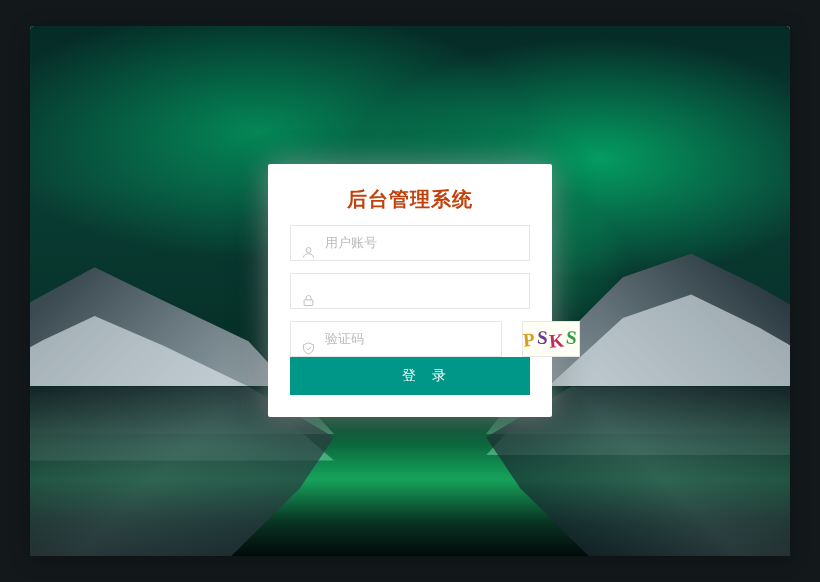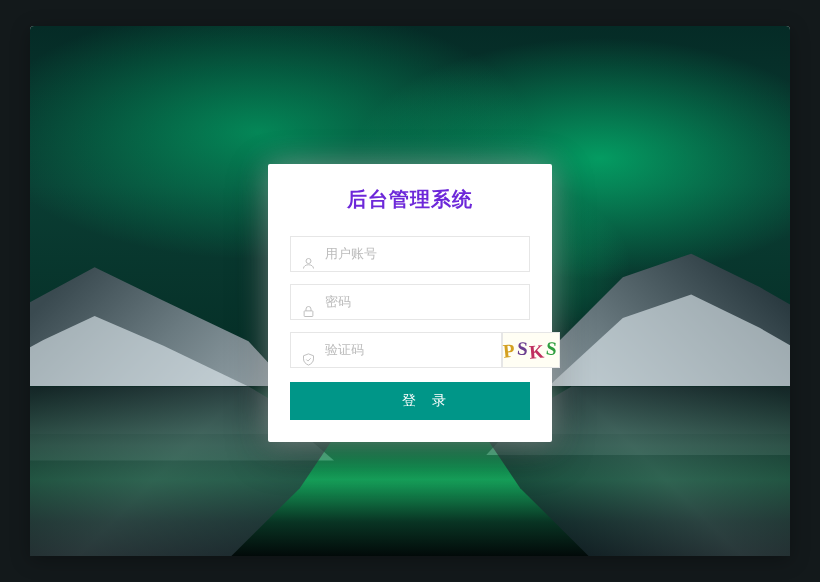--- a/index.html
+++ b/index.html
@@ -140,24 +140,24 @@
       top: 26%;
       transform: translateX(-50%);
       width: 284px;
       background: #fff;
       border-radius: 2px;
       box-shadow: 0 0 30px rgba(255,255,255,0.4), 0 10px 40px rgba(0,0,0,0.4);
       padding: 22px 22px 22px 22px;
     }
     .login-title {
       text-align: center;
-      color: #6d28d9;
+      color: #c2410c;
       font-size: 20px;
       font-weight: bold;
-      margin-bottom: 23px;
+      margin-bottom: 12px;
       letter-spacing: 1px;
     }
     .input-row {
       display: flex;
       align-items: flex-end;
       border: 1px solid #e6e6e6;
       height: 36px;
       margin-bottom: 12px;
       background: #fff;
     }
@@ -173,22 +173,21 @@
       flex: 1;
       border: none;
       outline: none;
       height: 100%;
       font-size: 13px;
       color: #333;
     }
     .text-input::placeholder { color: #bbb; }
     .captcha-row {
       display: flex;
-      gap: 0;
-      margin-bottom: 14px;
+      gap: 20px;
     }
     .captcha-row .input-row {
       flex: 1;
       margin-bottom: 0;
     }
     .captcha-img {
       width: 86px;
       height: 36px;
       background: #fffef4;
       border: 1px solid #e6e6e6;
@@ -246,21 +245,20 @@
         <input class="text-input" type="text" placeholder="用户账号" style="">
       </div>
 
       <div class="input-row">
         <span class="input-icon">
           <svg viewBox="0 0 24 24">
               <rect x="5" y="11" width="14" height="9" rx="1"></rect>
               <path d="M8 11V8a4 4 0 0 1 8 0v3"></path>
             </svg>
         </span>
-        <input class="text-input" type="password" placeholder="密码" style="">
       </div>
 
       <div class="captcha-row">
         <div class="input-row">
           <span class="input-icon">
             <svg viewBox="0 0 24 24">
                 <path d="M12 3l8 3v5c0 5-3.5 8-8 10-4.5-2-8-5-8-10V6l8-3z"></path>
                 <path d="M8.5 12l2.5 2.5 4.5-4.5"></path>
               </svg>
           </span>

